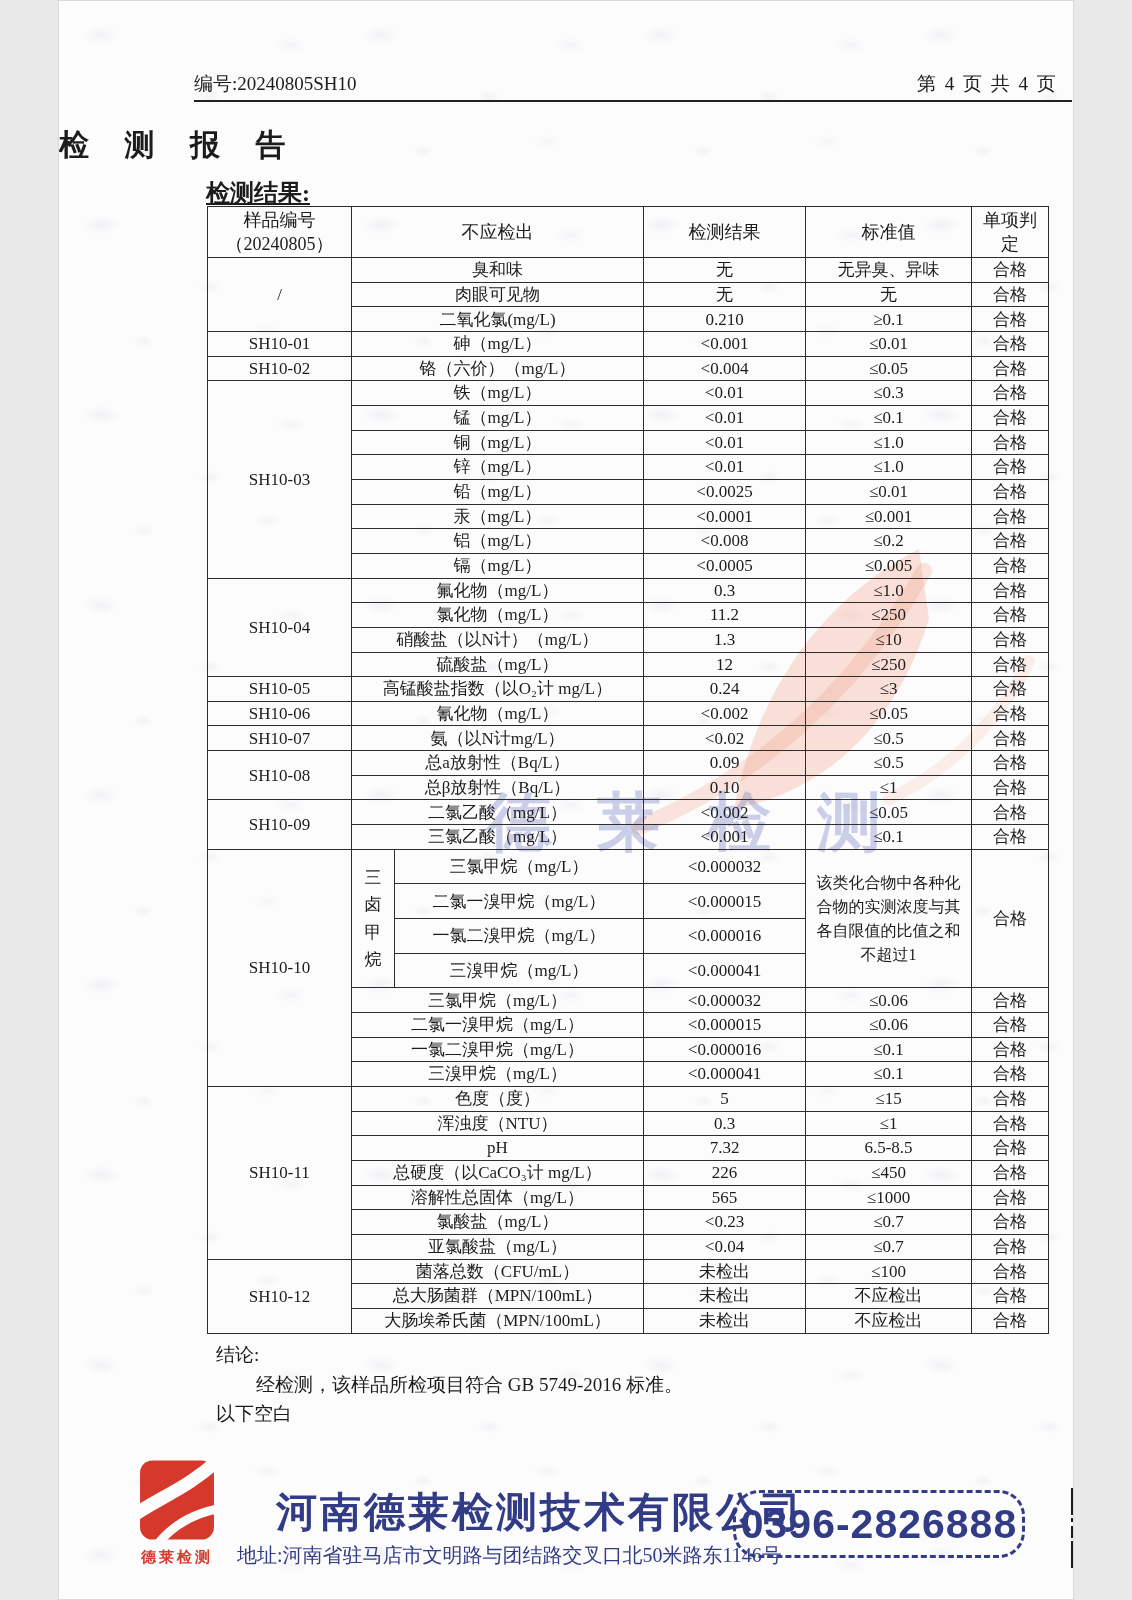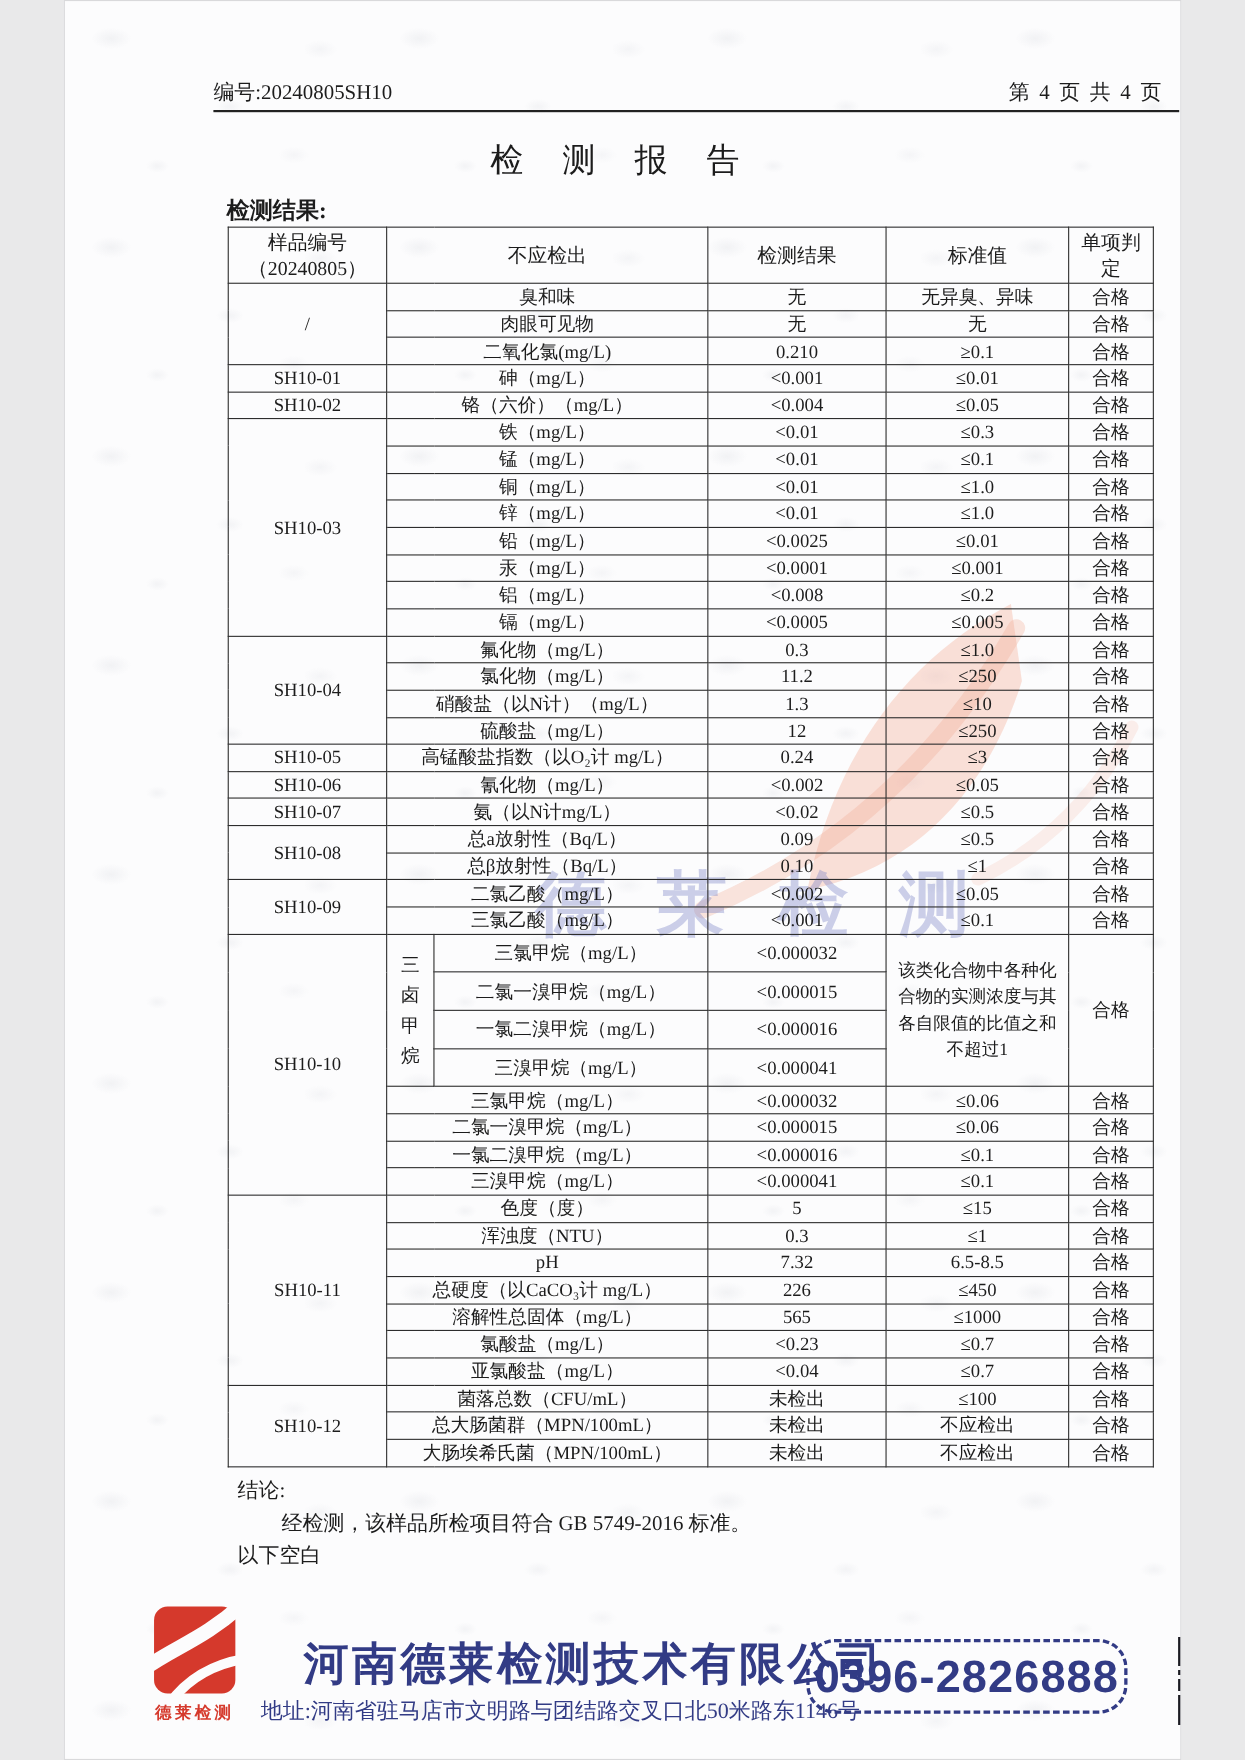--- a/index.html
+++ b/index.html
@@ -18,22 +18,22 @@
     color:#1c1c1c;
     border:1px solid #d9d9db;
     box-sizing:border-box;
   }
   .abs { position:absolute; }
 
   
   .doc-number { left:135px; top:70px; font-size:19px; }
   .page-indicator { left:858px; top:70px; font-size:19px; letter-spacing:2px; }
   .header-rule { left:135px; top:99px; width:878px; height:2px; background:#222; }
-  .page-title { left:0; right:0; top:124px; text-align:center; font-size:30px; font-weight:normal; letter-spacing:14px; }
-  .section-label { left:147px; top:176px; font-size:21px; font-weight:bold; }
+  .page-title { left:0; right:0; top:124px; font-size:30px; font-weight:bold; letter-spacing:14px; }
+  .section-label { left:147px; top:176px; font-size:24px; font-weight:bold;text-decoration:underline; }
 
   
   .wm-logo { left:540px; top:540px; width:480px; height:300px; pointer-events:none; }
   .wm-text {
     left:428px; top:778px; font-size:64px; font-weight:bold; letter-spacing:46px;
     color:var(--wm_blue, #7d86c8); opacity:.38; pointer-events:none; white-space:nowrap;
   }
 
   
   table.results {

